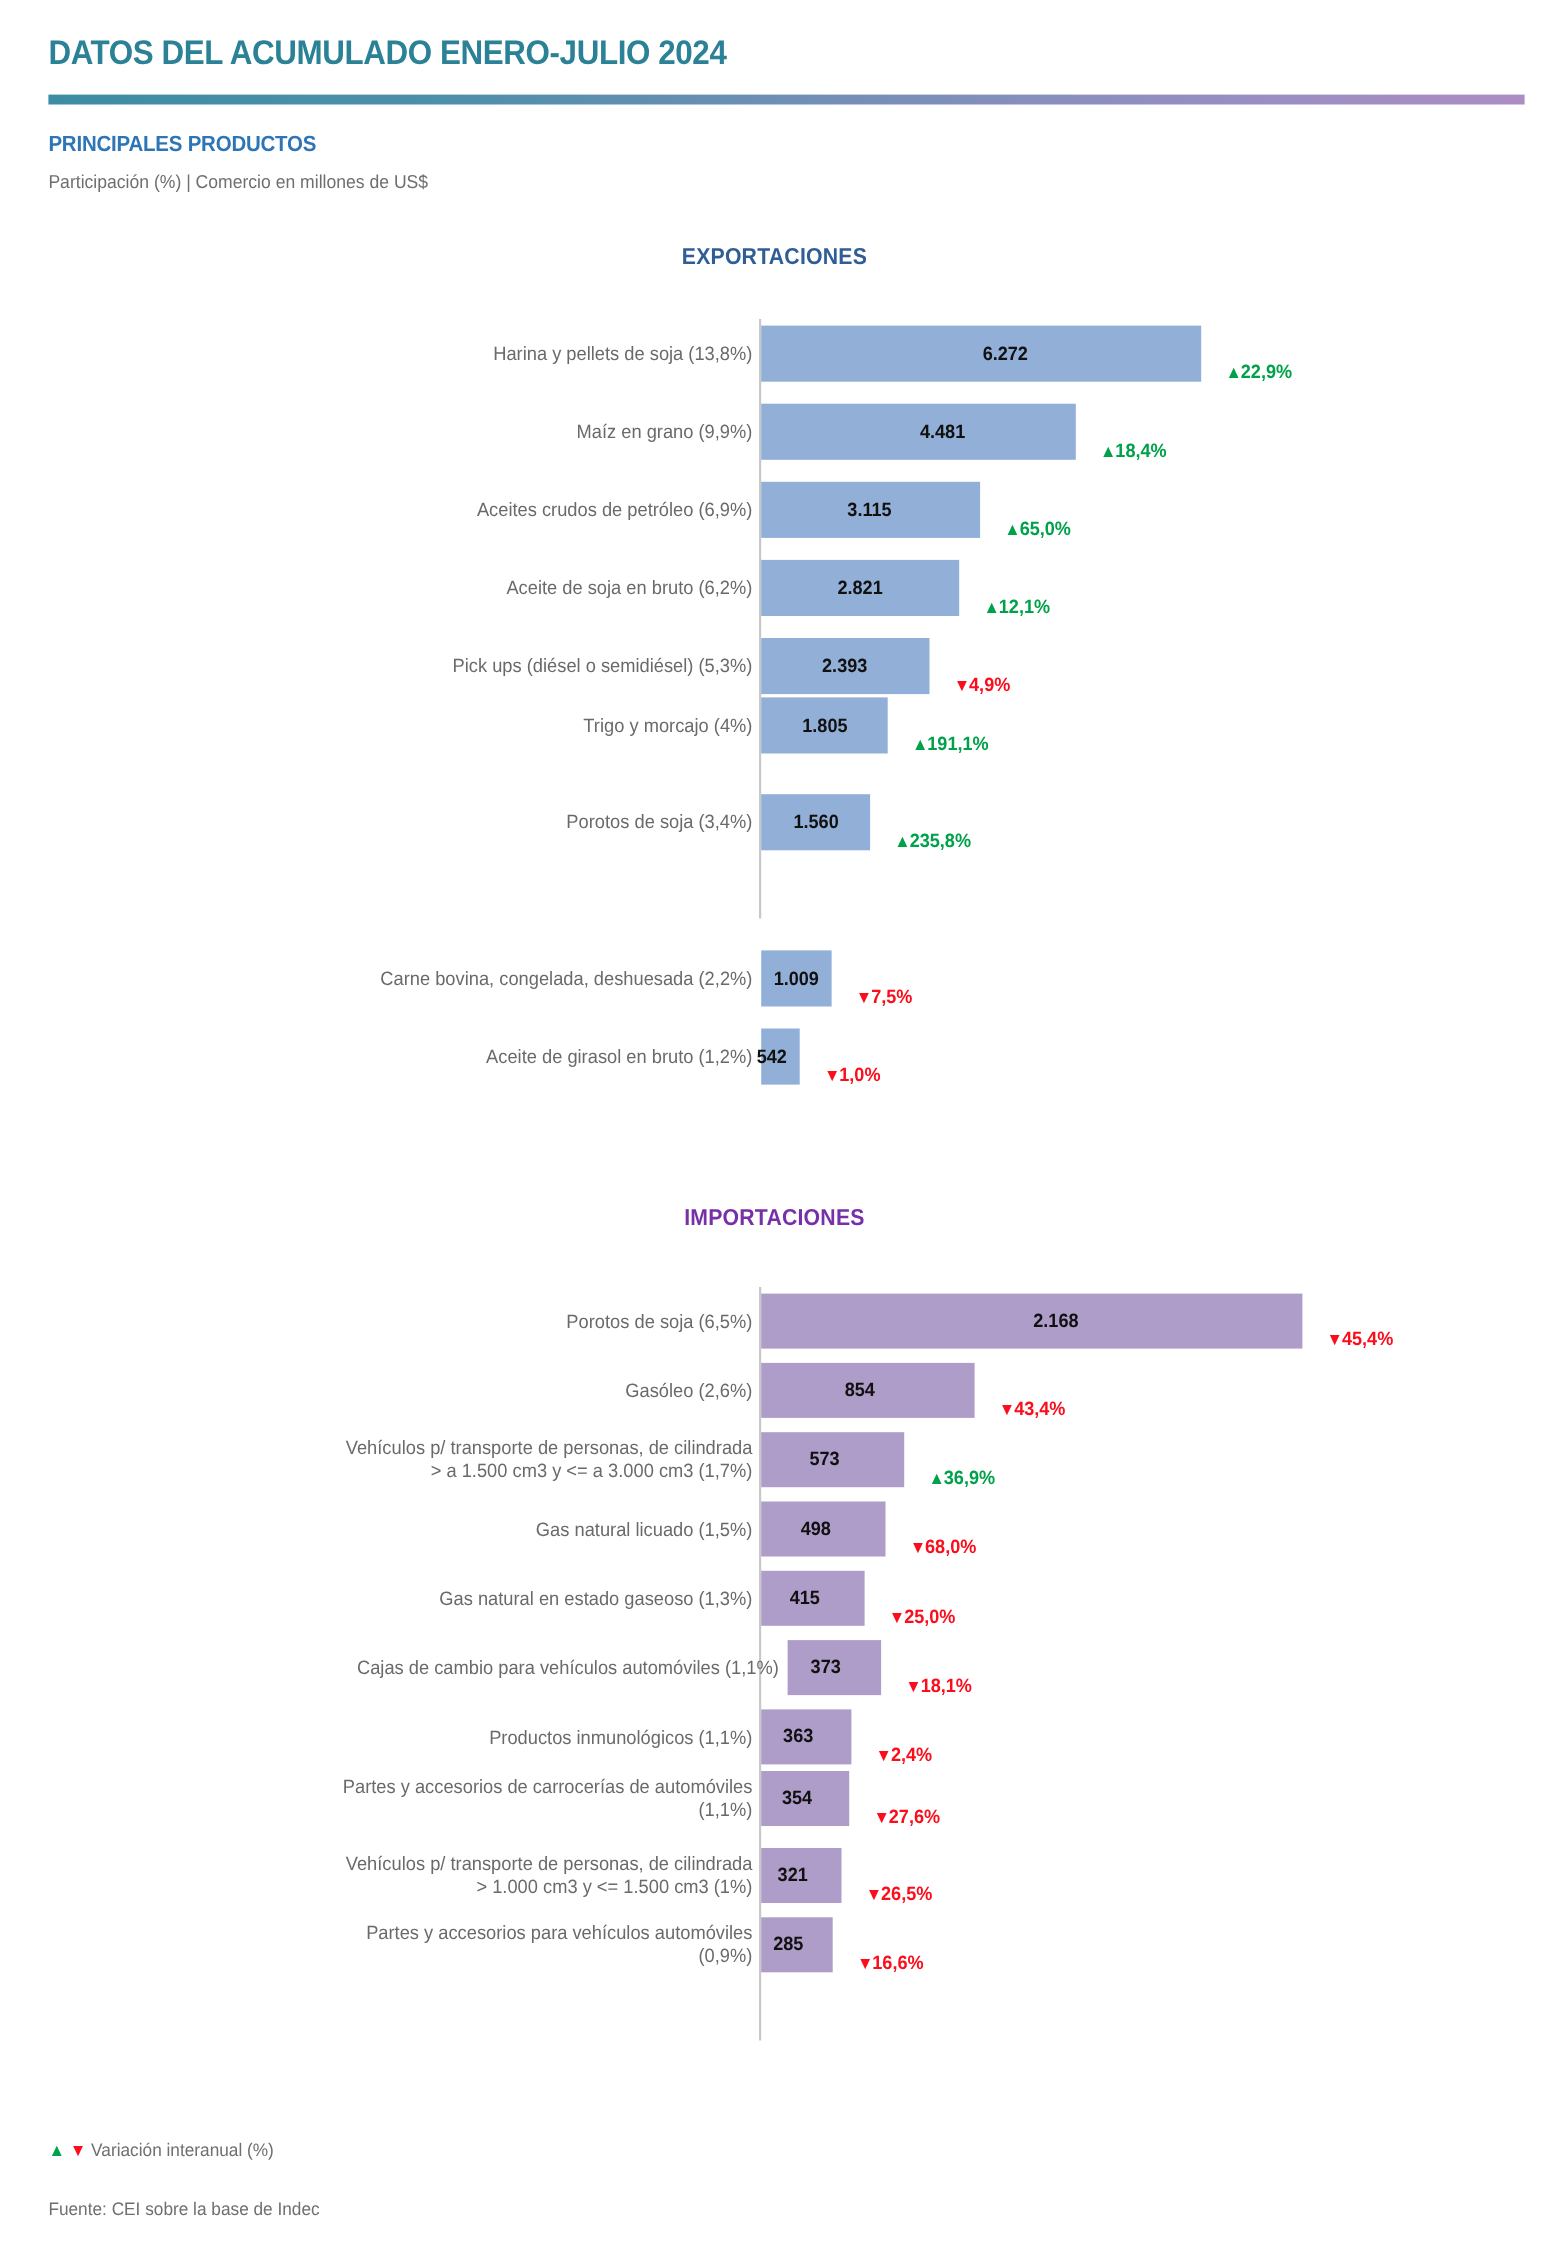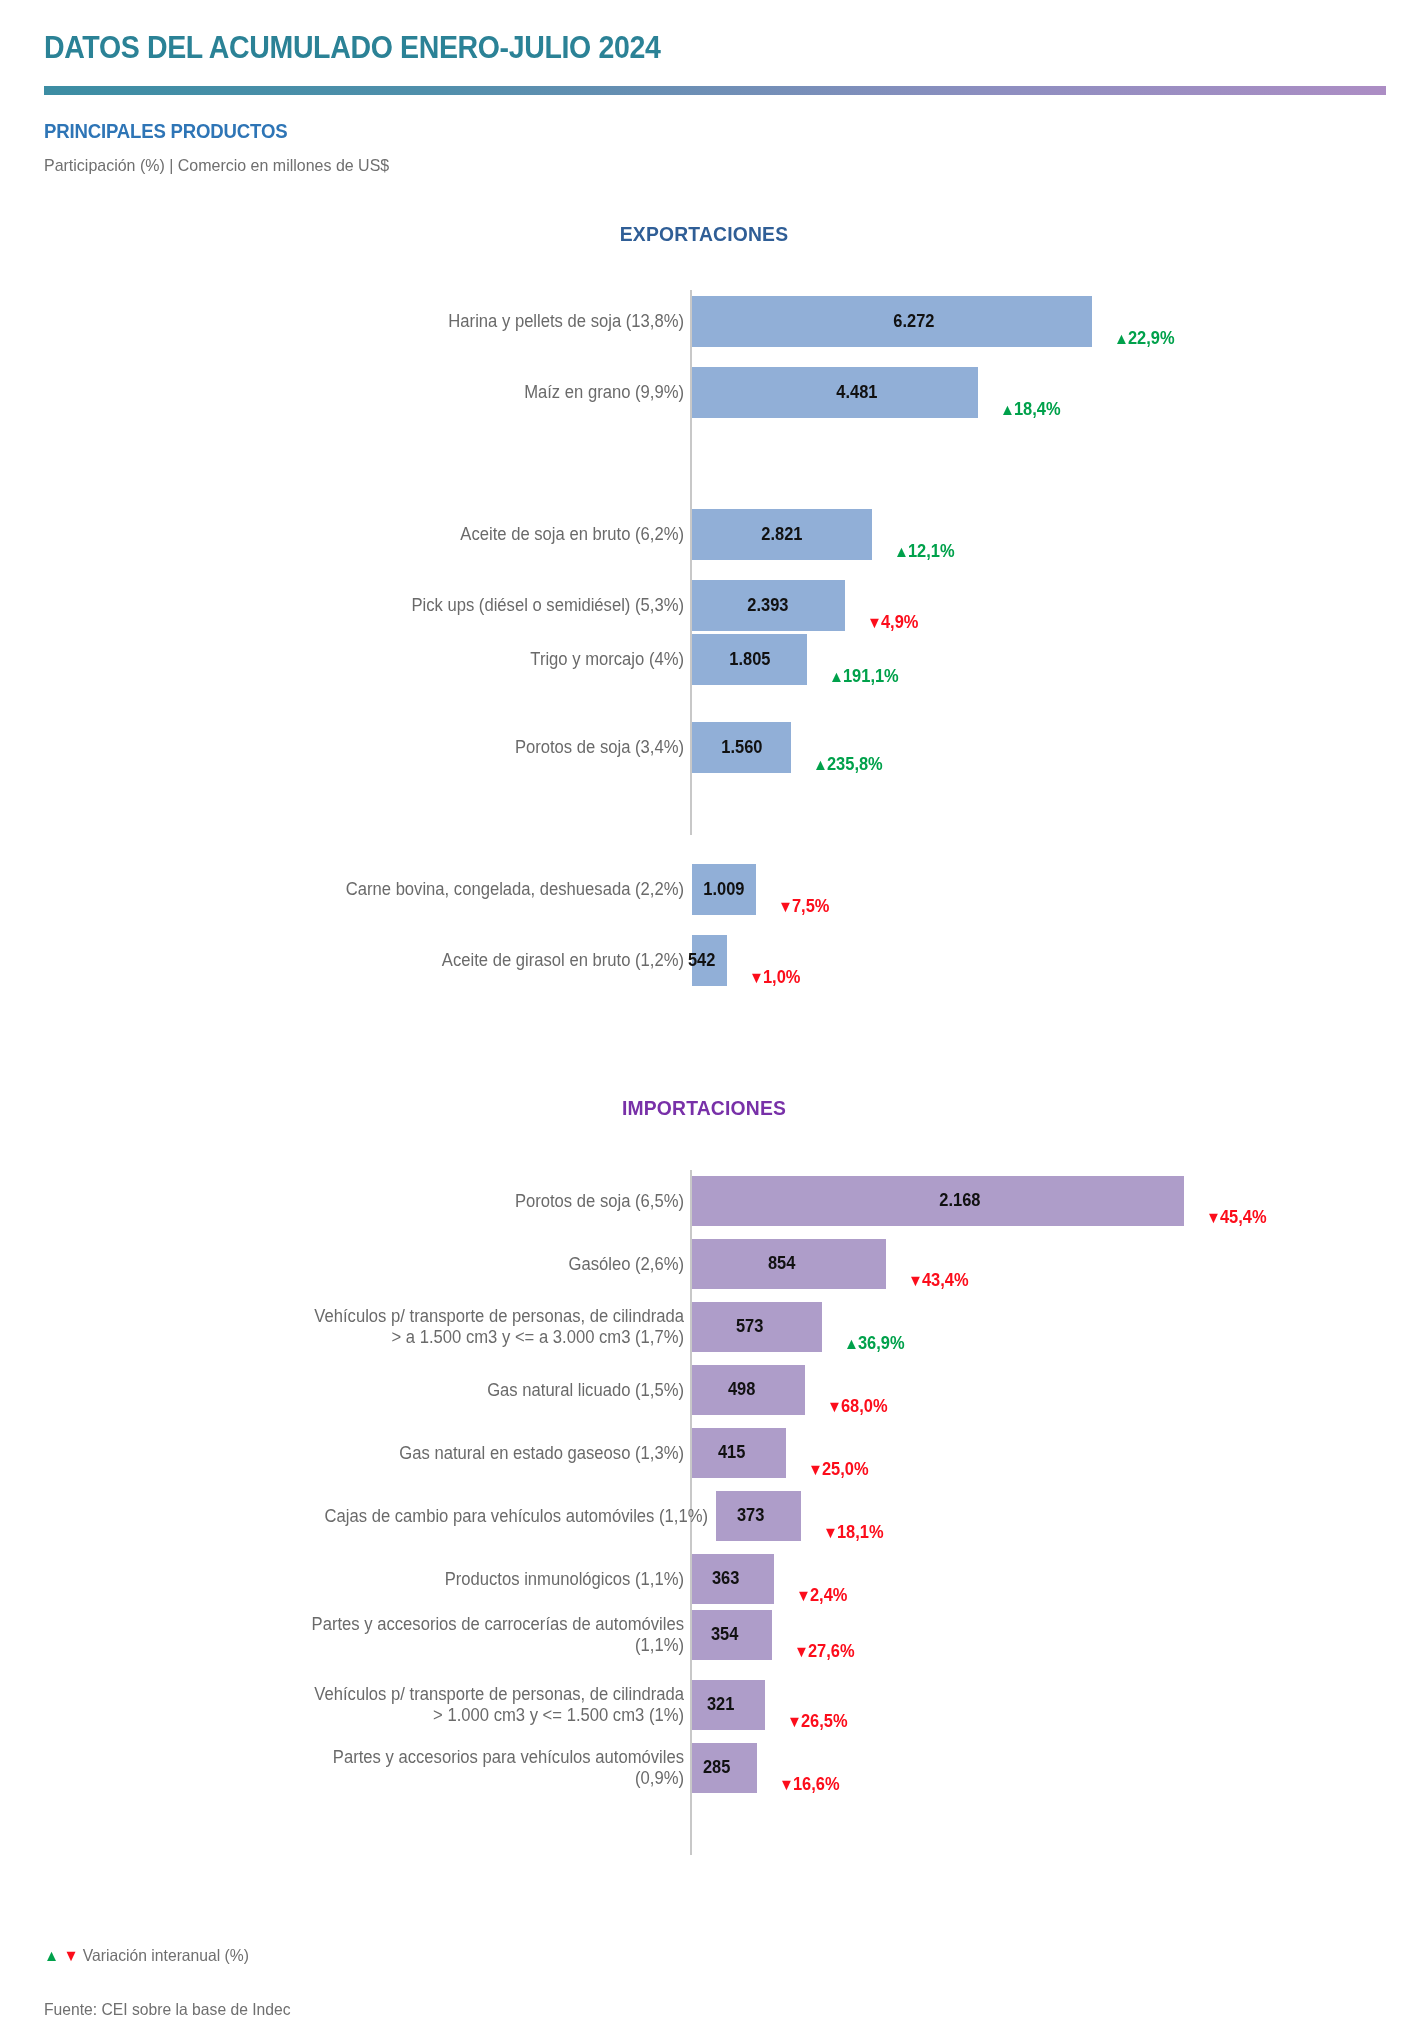--- a/index.html
+++ b/index.html
@@ -124,20 +124,28 @@
         <div class="variation up" style="left: 1114px; top: 31.5px;"><span class="arrow">▲</span><span>22,9%</span></div>
       </div>
       <div class="row" style="top: 87px; height: 51px;">
         <div class="row-label" style="top: 15px;">
           <div>Maíz en grano (9,9%)</div>
         </div>
         <div class="bar" style="width: 285.778px; height: 51px; top: 0px;"></div>
         <div class="bar-value" style="top: 14.5px; left: 834.889px;">4.481</div>
         <div class="variation up" style="left: 999.778px; top: 31.5px;"><span class="arrow">▲</span><span>18,4%</span></div>
       </div>
+      <div class="row" style="top: 158px; height: 51px;">
+        <div class="row-label" style="top: 15px;">
+          <div>Aceites crudos de petróleo (6,9%)</div>
+        </div>
+        <div class="bar" style="width: 198.661px; height: 51px; top: 0px;"></div>
+        <div class="bar-value" style="top: 14.5px; left: 769.33px;">3.115</div>
+        <div class="variation up" style="left: 912.661px; top: 31.5px;"><span class="arrow">▲</span><span>65,0%</span></div>
+      </div>
       <div class="row" style="top: 229px; height: 51px;">
         <div class="row-label" style="top: 15px;">
           <div>Aceite de soja en bruto (6,2%)</div>
         </div>
         <div class="bar" style="width: 179.911px; height: 51px; top: 0px;"></div>
         <div class="bar-value" style="top: 14.5px; left: 759.955px;">2.821</div>
         <div class="variation up" style="left: 893.911px; top: 31.5px;"><span class="arrow">▲</span><span>12,1%</span></div>
       </div>
       <div class="row" style="top: 300px; height: 51px;">
         <div class="row-label" style="top: 15px;">

